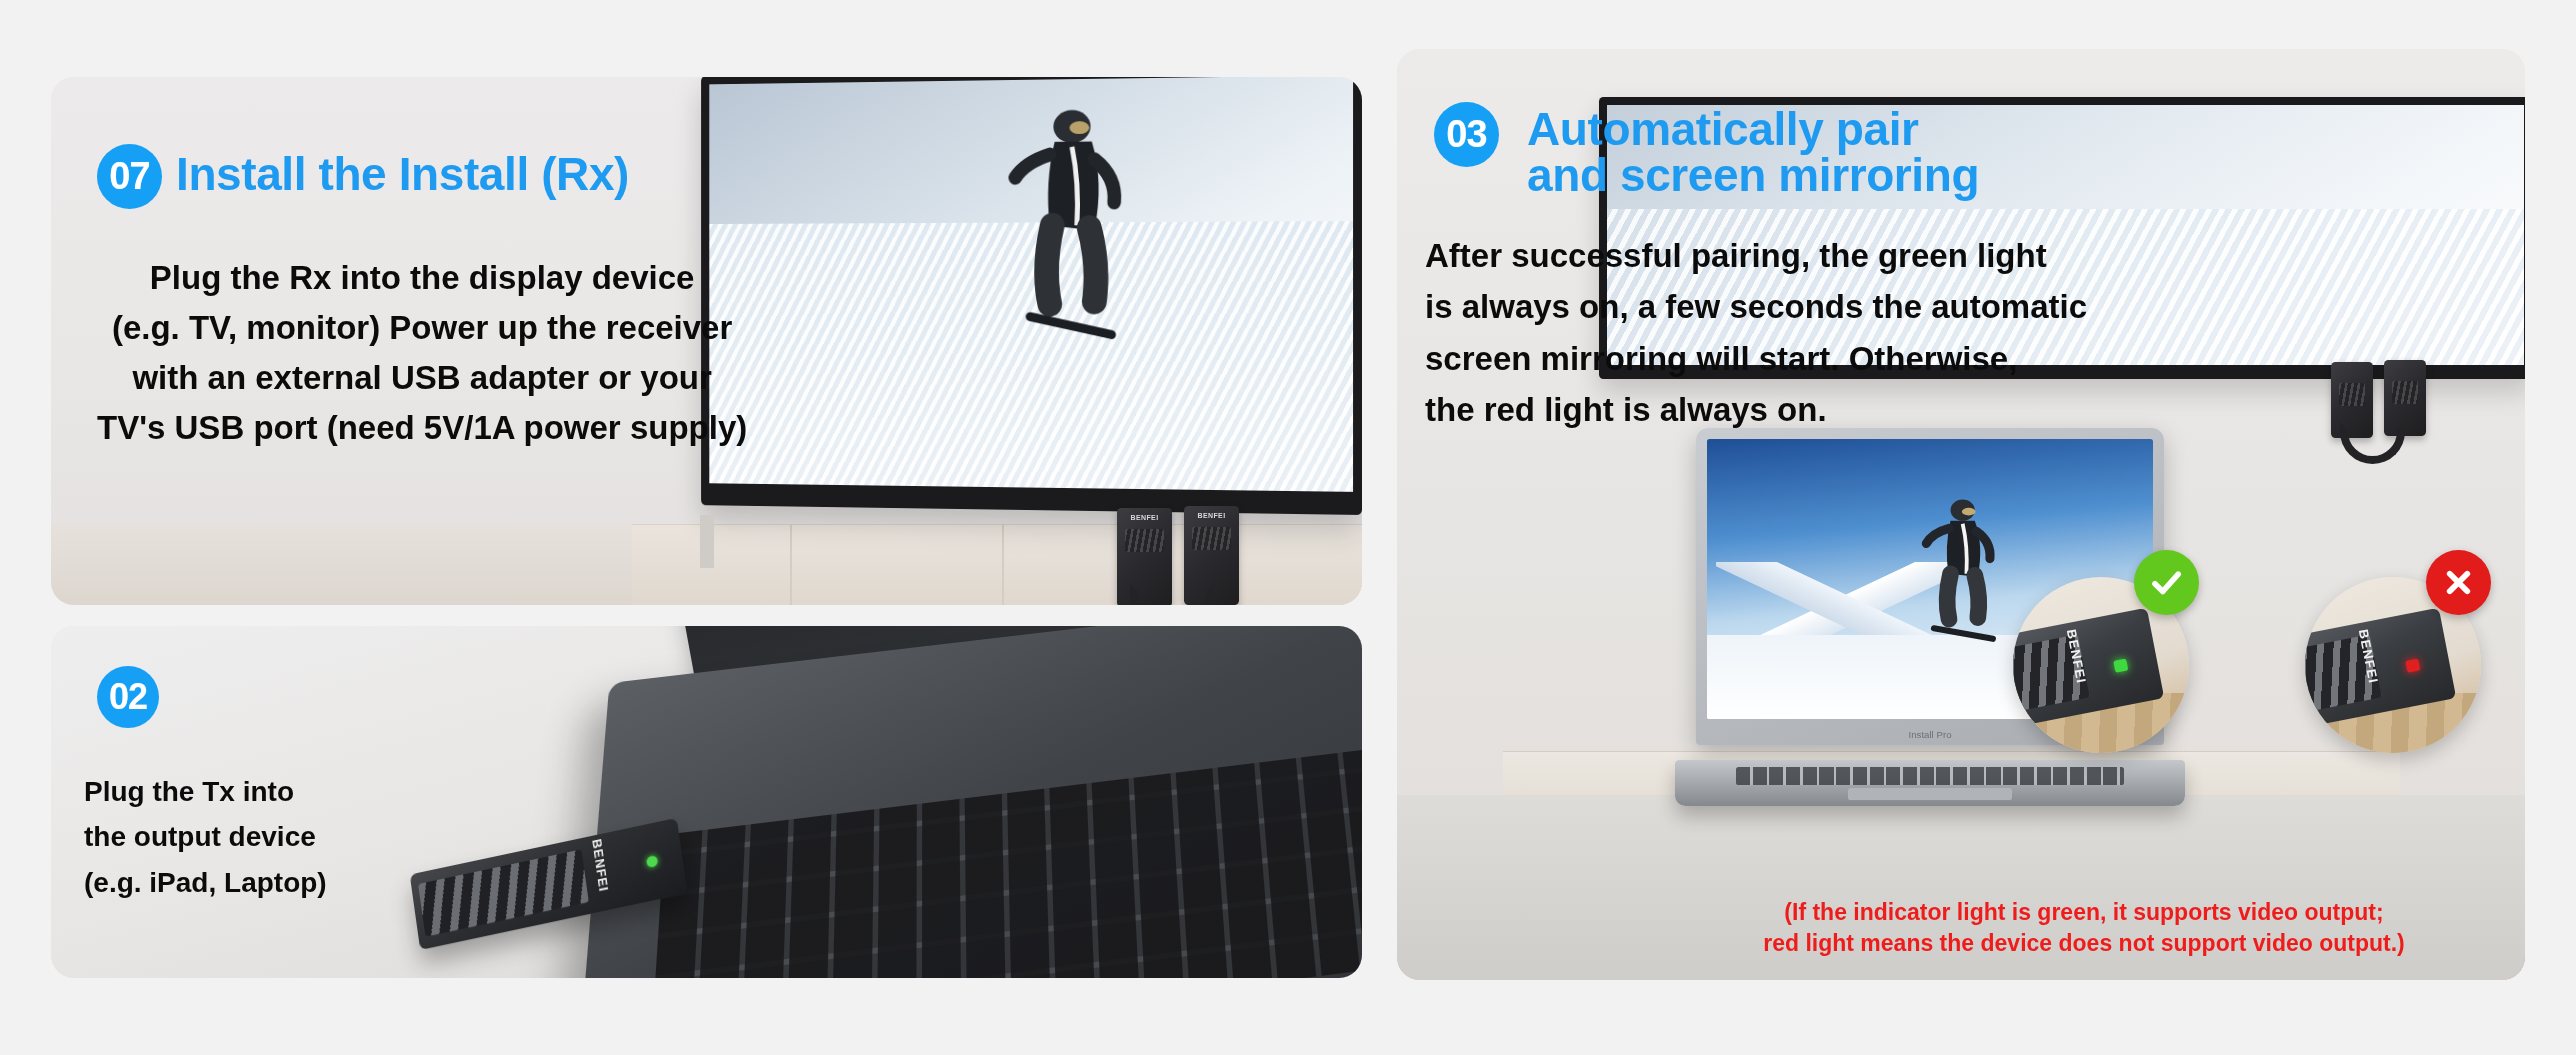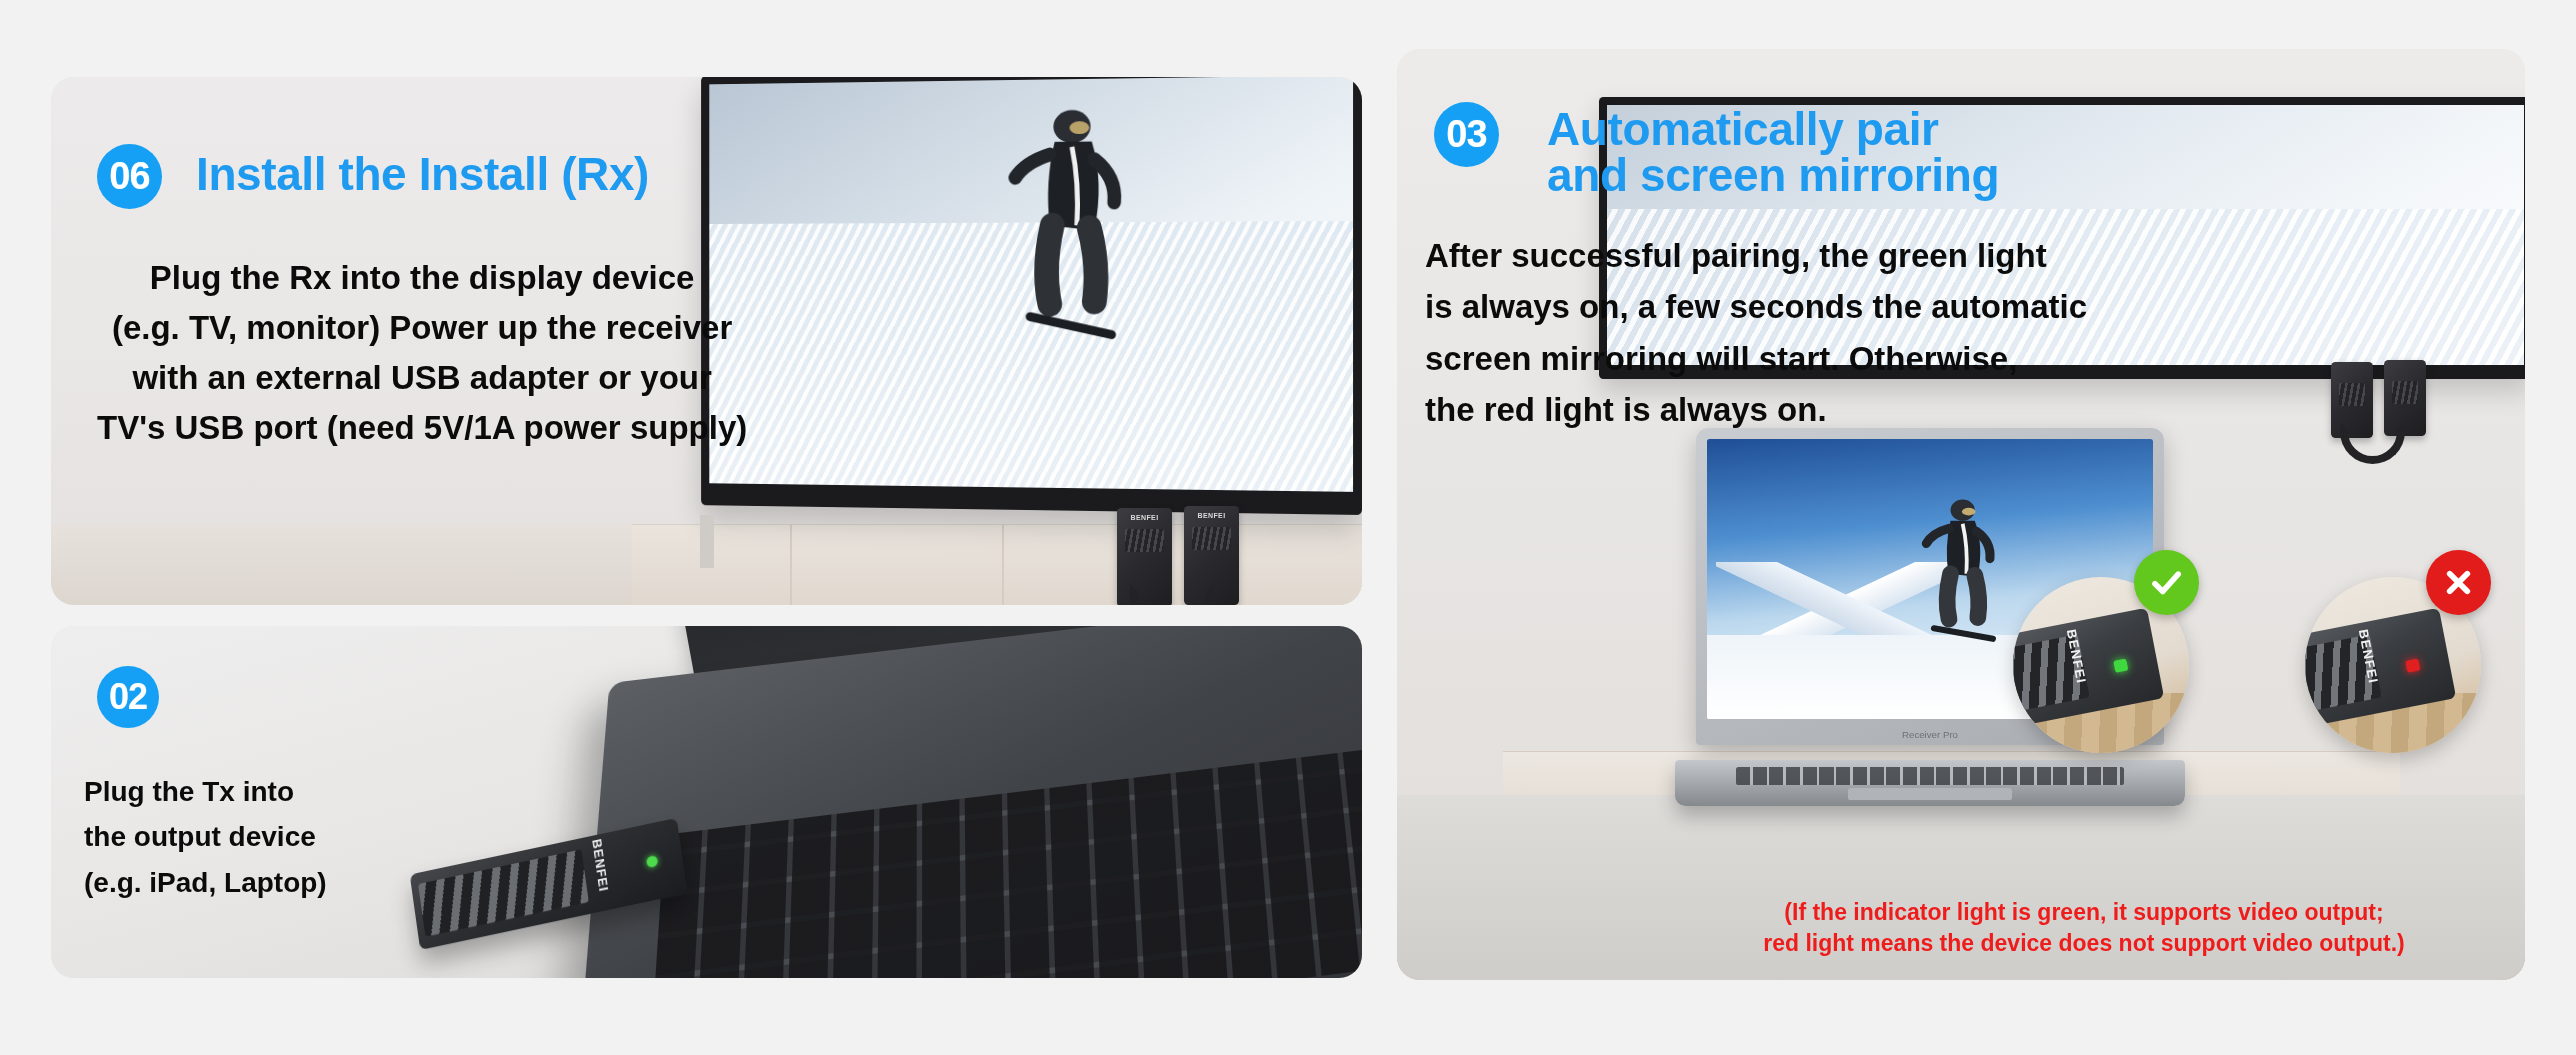--- a/index.html
+++ b/index.html
@@ -16,21 +16,21 @@
     position:absolute;
     background:#e6e6e6;
     border-radius:23px;
     overflow:hidden;
   }
   #panel-1{ left:51px;  top:77px;  width:1311px; height:528px; }
   #panel-2{ left:51px;  top:626px; width:1311px; height:352px; }
   #panel-3{ left:1397px;top:49px;  width:1128px; height:931px; }
 
   
-  .headrow{ position:absolute; display:flex; align-items:flex-start; z-index:40;gap:20px; }
+  .headrow{ position:absolute; display:flex; align-items:flex-start; z-index:40; }
   .badge{
     background:#15A0F5;
     color:#fff;
     border-radius:50%;
     display:flex; align-items:center; justify-content:center;
     font-weight:bold;
     letter-spacing:-0.9px;
     flex:none;
     text-shadow:0 0 0.9px rgba(255,255,255,.4);
   }
@@ -378,21 +378,21 @@
         <div class="dg-vents"></div>
       </div>
       <div class="dongle" style="left:1133px; top:429px; width:55px; height:99px;">
         <div class="dg-label">BENFEI</div>
         <div class="dg-vents"></div>
       </div>
       <div class="cable" style="left:1079px; top:507px; width:84px; height:55px;"></div>
     </div>
 
     <div class="headrow" id="p1-head">
-      <div class="badge">06</div>
+      <div class="badge">07</div>
       <div class="htitle">Install the Install (Rx)</div>
     </div>
     <div class="body-text" id="p1-body">Plug the Rx into the display device
 (e.g. TV, monitor) Power up the receiver
 with an external USB adapter or your
 TV's USB port (need 5V/1A power supply)</div>
   </div>
 
   <div class="panel" id="panel-2">
 
@@ -452,21 +452,21 @@
               <ellipse cx="60" cy="22" rx="9" ry="5" fill="#c3ab72"></ellipse>
               <path d="M36 34 Q28 68 33 104 L72 108 Q80 66 68 34 Z" fill="#1d2024"></path>
               <path d="M52 38 Q59 68 57 104" stroke="#f4f4f4" stroke-width="5" fill="none"></path>
               <path d="M34 44 Q12 50 4 64" stroke="#22252a" stroke-width="12" fill="none" stroke-linecap="round"></path>
               <path d="M70 48 Q90 62 88 84" stroke="#22252a" stroke-width="12" fill="none" stroke-linecap="round"></path>
               <path d="M36 104 Q28 138 34 164" stroke="#33373c" stroke-width="22" fill="none" stroke-linecap="round"></path>
               <path d="M68 106 Q76 136 72 162" stroke="#33373c" stroke-width="22" fill="none" stroke-linecap="round"></path>
               <path d="M14 176 L92 190" stroke="#1b1e22" stroke-width="8" stroke-linecap="round"></path>
             </svg>
           </div>
-          <div class="lp-brand">Receiver Pro</div>
+          <div class="lp-brand">Install Pro</div>
         </div>
         <div class="lp-base">
           <div class="lp-kb"></div>
           <div class="lp-trackpad"></div>
         </div>
       </div>
 
       <div class="inset" id="inset-ok">
         <div class="ins-floor"></div>
         <div class="ins-dongle">

